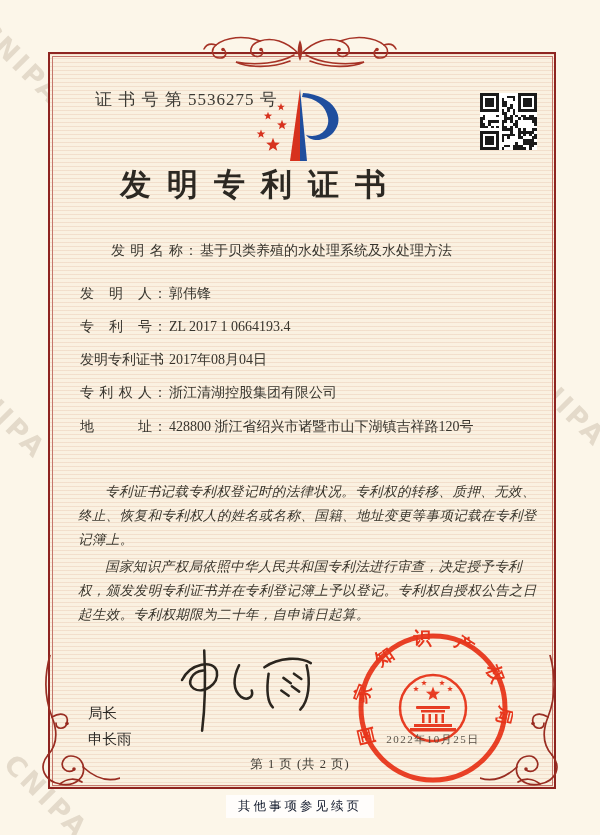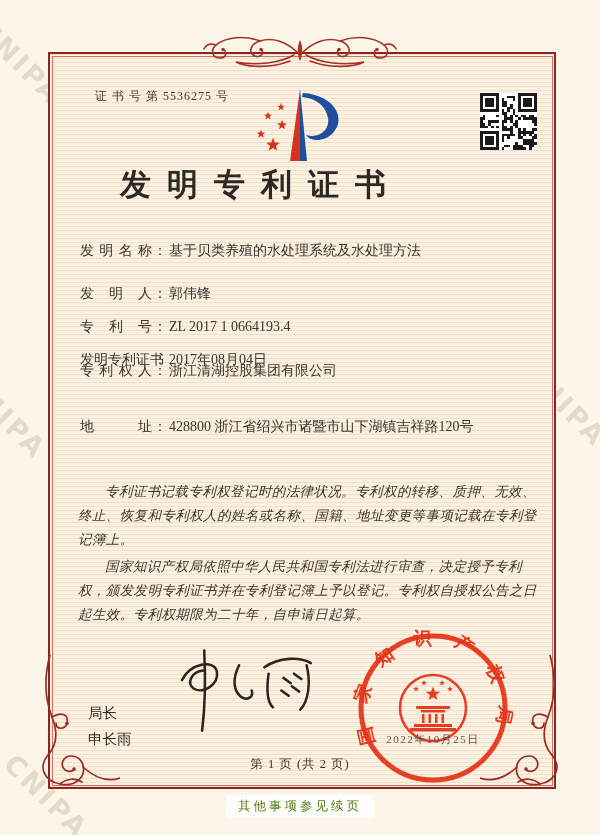--- a/index.html
+++ b/index.html
@@ -34,21 +34,21 @@
         rgba(255,250,240,0) 1px, rgba(255,250,240,0) 4px),
       #faf1e1;
   }
   .ornament{position:absolute; z-index:2; pointer-events:none;}
   .orn-top{left:203px; top:33px;}
   .orn-bl{left:36px; top:655px;}
   .orn-br{left:480px; top:655px; transform:scaleX(-1);}
   
   .cert-no{
     position:absolute; z-index:3; left:95px; top:88px;
-    font-size:12px; letter-spacing:1px; color:#3c3a34;
+    font-size:17px; letter-spacing:1px; color:#3c3a34;
   }
   .logo{position:absolute; z-index:3; left:230px; top:85px;}
   .qr{position:absolute; z-index:3; left:480px; top:93px; width:57px; height:57px;}
   .title{
     position:absolute; z-index:3; left:0; top:164px; width:512px;
     text-align:center; font-size:31px; font-weight:600;
     letter-spacing:16px; padding-left:10px; box-sizing:border-box;
     color:#2c2822;
   }
   .field-row{
@@ -77,21 +77,21 @@
   .seal{position:absolute; z-index:4; left:353px; top:628px; mix-blend-mode:multiply;}
   .page-info{
     position:absolute; z-index:3; left:48px; top:756px; width:504px;
     text-align:center; font-size:12.5px; color:#3b3831; letter-spacing:1px;
   }
   .cont-note{
     position:absolute; z-index:3; left:0; top:795px; width:600px; text-align:center;
   }
   .cont-note span{
     display:inline-block; background:rgba(255,255,255,0.8);
-    padding:3px 12px; font-size:12.5px; letter-spacing:3px; color:#4d7c0f;
+    padding:3px 12px; font-size:12.5px; letter-spacing:3px; color:#0f172a;
   }
 </style>
 </head>
 <body>
 
 <div class="page">
 
   <span class="wm" style="left:-6px; top:14px;">CNIPA</span>
   <span class="wm" style="left:128px; top:96px;">CNIPA</span>
   <span class="wm" style="left:362px; top:242px;">CNIPA</span>
@@ -294,33 +294,33 @@
       <rect x="12" y="20" width="1" height="1" fill="#1a1a1a"></rect>
       <rect x="13" y="20" width="1" height="1" fill="#1a1a1a"></rect>
       <rect x="14" y="20" width="1" height="1" fill="#1a1a1a"></rect>
       <rect x="15" y="20" width="1" height="1" fill="#1a1a1a"></rect>
       <rect x="16" y="20" width="1" height="1" fill="#1a1a1a"></rect>
       <rect x="18" y="20" width="1" height="1" fill="#1a1a1a"></rect>
     </svg>
 
   <div class="title">发明专利证书</div>
 
-  <div class="field-row" style="top:241px;">
+  <div class="field-row" style="top:241px;margin-left:31px;">
     <span class="flabel">发 明 名 称</span><span class="fcolon">：</span><span class="fvalue">基于贝类养殖的水处理系统及水处理方法</span>
   </div>
   <div class="field-row" style="top:284px;">
     <span class="flabel">发 明 人</span><span class="fcolon">：</span><span class="fvalue">郭伟锋</span>
   </div>
   <div class="field-row" style="top:317px;">
     <span class="flabel">专 利 号</span><span class="fcolon">：</span><span class="fvalue">ZL 2017 1 0664193.4</span>
   </div>
   <div class="field-row" style="top:350px;">
     <span class="flabel">发明专利证书</span><span class="fcolon">：</span><span class="fvalue">2017年08月04日</span>
   </div>
-  <div class="field-row" style="top:361px;text-decoration:underline;">
+  <div class="field-row" style="top:383px;text-decoration:underline;">
     <span class="flabel">专 利 权 人</span><span class="fcolon">：</span><span class="fvalue">浙江清湖控股集团有限公司</span>
   </div>
   <div class="field-row" style="top:417px;">
     <span class="flabel">地 址</span><span class="fcolon">：</span><span class="fvalue">428800 浙江省绍兴市诸暨市山下湖镇吉祥路120号</span>
   </div>
 
   <div class="paragraphs">
     <p>专利证书记载专利权登记时的法律状况。专利权的转移、质押、无效、终止、恢复和专利权人的姓名或名称、国籍、地址变更等事项记载在专利登记簿上。</p>
     <p>国家知识产权局依照中华人民共和国专利法进行审查，决定授予专利权，颁发发明专利证书并在专利登记簿上予以登记。专利权自授权公告之日起生效。专利权期限为二十年，自申请日起算。</p>
   </div>

